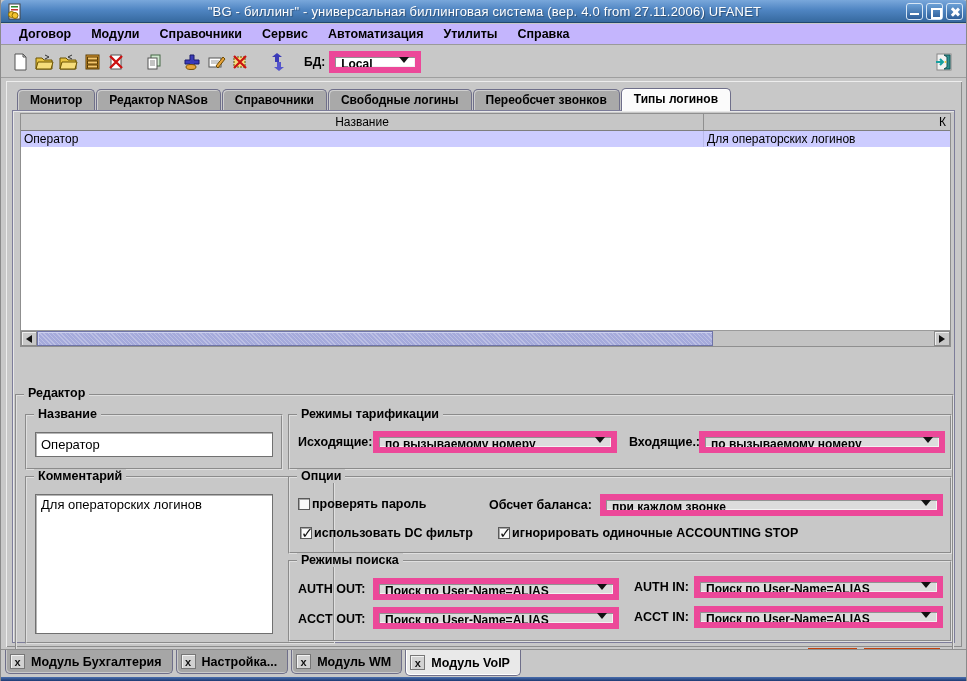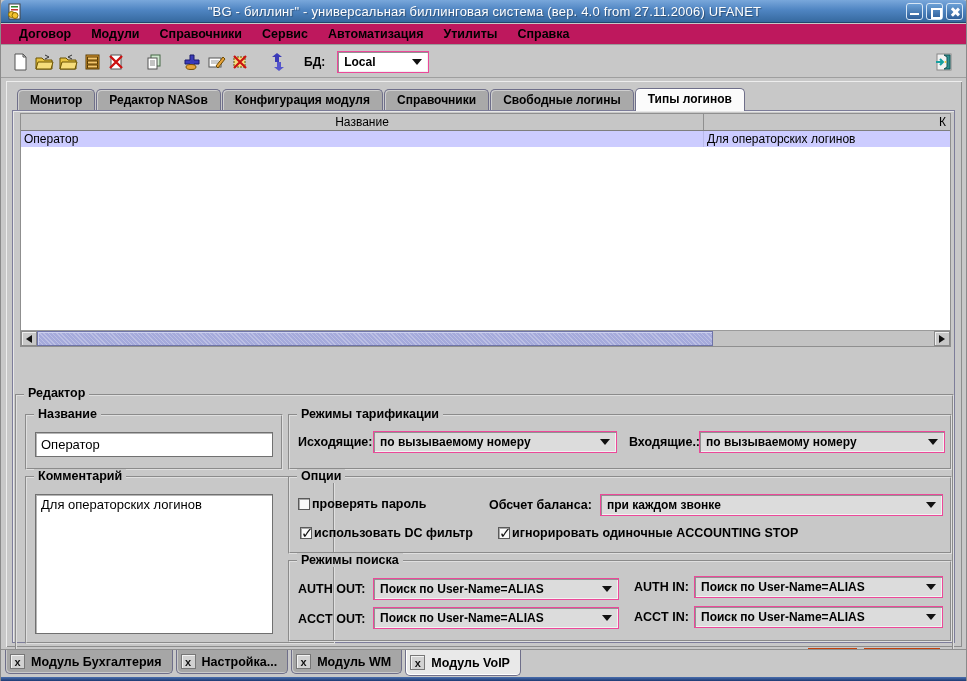--- a/index.html
+++ b/index.html
@@ -19,32 +19,32 @@
     text-shadow:1px 1px 1px rgba(0,0,0,.35); white-space:nowrap; overflow:hidden; }
   .win-btns { position:absolute; right:5px; top:3px; display:flex; gap:3px; }
   .win-btn { width:17px; height:17px; border:1px solid #d7e6f5; border-radius:3px;
     background:linear-gradient(#6ba0d6,#2d5e99); position:relative; cursor:pointer; }
   .glyph-min::after  { content:""; position:absolute; left:3px; right:3px; bottom:4px; height:2px; background:#fff; }
   .glyph-max::after  { content:""; position:absolute; left:4px; top:4px; width:7px; height:7px; border:2px solid #fff; }
   .glyph-close::before,.glyph-close::after { content:""; position:absolute; left:7px; top:3px; width:2.5px; height:10px; background:#fff; }
   .glyph-close::before { transform:rotate(45deg); } .glyph-close::after { transform:rotate(-45deg); }
 
   
-  .menubar { position:absolute; left:0; top:24px; width:967px; height:21px; background:#be185d;
+  .menubar { position:absolute; left:0; top:24px; width:967px; height:21px; background:#c4b5fd;
     border-bottom:1px solid #9a9a9a; display:flex; align-items:center; padding-left:8px; }
   .menu-item { font-weight:bold; font-size:12.5px; padding:2px 10px; cursor:pointer; }
 
   
   .toolbar { position:absolute; left:0; top:46px; width:967px; height:32px; background:#c8c8c8;
     border-bottom:1px solid #9f9f9f; display:flex; align-items:center; padding-left:7px; }
   .tbtn { width:24px; height:24px; display:flex; align-items:center; justify-content:center; cursor:pointer; }
   .tsep { width:14px; height:1px; }
-  .db-label { font-weight:bold; margin:0 12px 0 14px; }
-  .combo { display:flex; align-items:center; height:22px; background:#dcdcdc;
-    border:1px solid #ec4899; box-shadow:inset 1px 1px 0 #929292, inset -1px -1px 0 #f2f2f2;
+  .db-label { font-weight:bold; margin:0 4px 0 14px; }
+  .combo { display:flex; height:22px; background:#dcdcdc;
+    border:6px solid #ec4899; box-shadow:inset 1px 1px 0 #929292, inset -1px -1px 0 #f2f2f2;
     padding:0 6px; font-weight:bold; cursor:pointer; }
   .combo-white { background:#fff; }
   .combo-text { flex:1; white-space:nowrap; overflow:hidden; }
   .arrow-down { width:0; height:0; border-left:5px solid transparent; border-right:5px solid transparent;
     border-top:6px solid #111; margin-left:8px; flex:none; }
   .exit-slot { position:absolute; right:10px; top:50px; }
 
   
   .main-panel { position:absolute; left:5px; top:81px; width:956px; height:566px; background:#c8c8c8;
     box-shadow:inset 1px 1px 0 #ededed, inset -1px -1px 0 #8d8d8d; }
@@ -242,23 +242,23 @@
         <circle cx="11.5" cy="10" r="0.9" fill="#f4c430"></circle>
         <path d="M2 10 h6 M6 7 l3 3 -3 3" stroke="#17a0a0" stroke-width="2" fill="none"></path>
       </svg>
   </span>
 
   <div class="main-panel">
 
     <div class="tabs-row">
       <span class="tab">Монитор</span>
       <span class="tab">Редактор NASов</span>
-      <span class="tab">Конфигурация модуля</span>
       <span class="tab">Справочники</span>
       <span class="tab">Свободные логины</span>
+      <span class="tab">Переобсчет звонков</span>
       <span class="tab active">Типы логинов</span>
     </div>
 
     <div class="tab-content">
 
       <div class="table-wrap">
         <div class="thead">
           <span class="th th-name">Название</span>
           <span class="th th-comment">К</span>
         </div>

